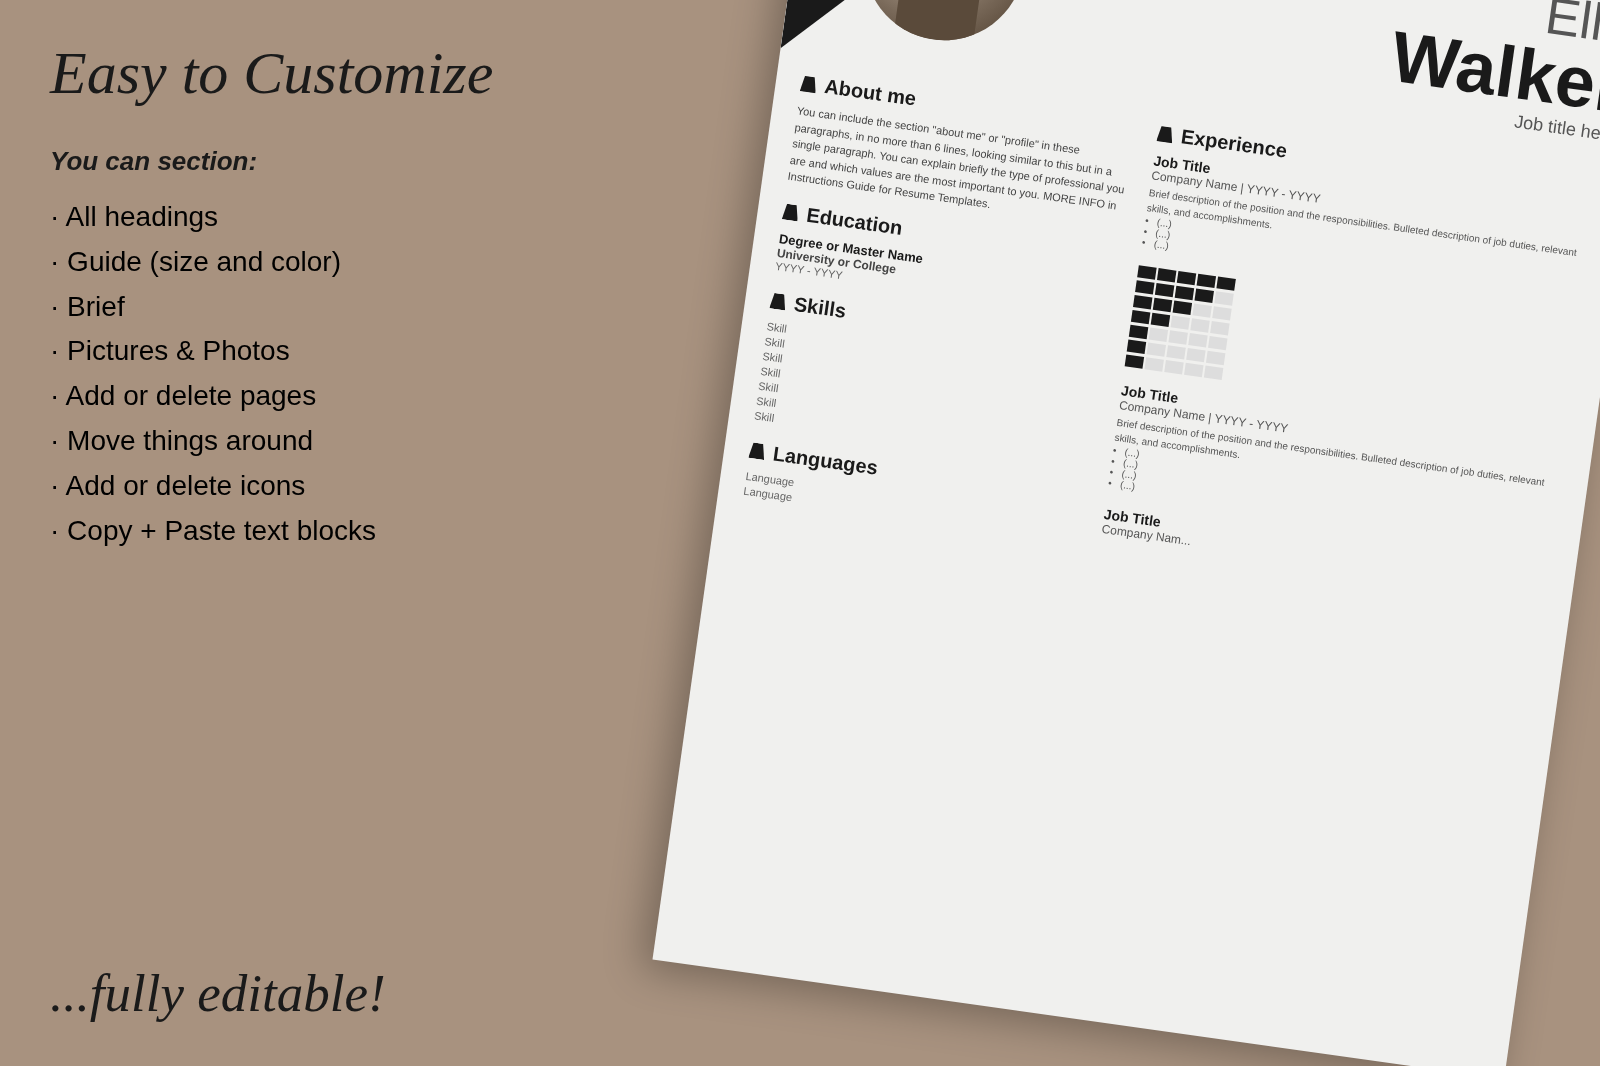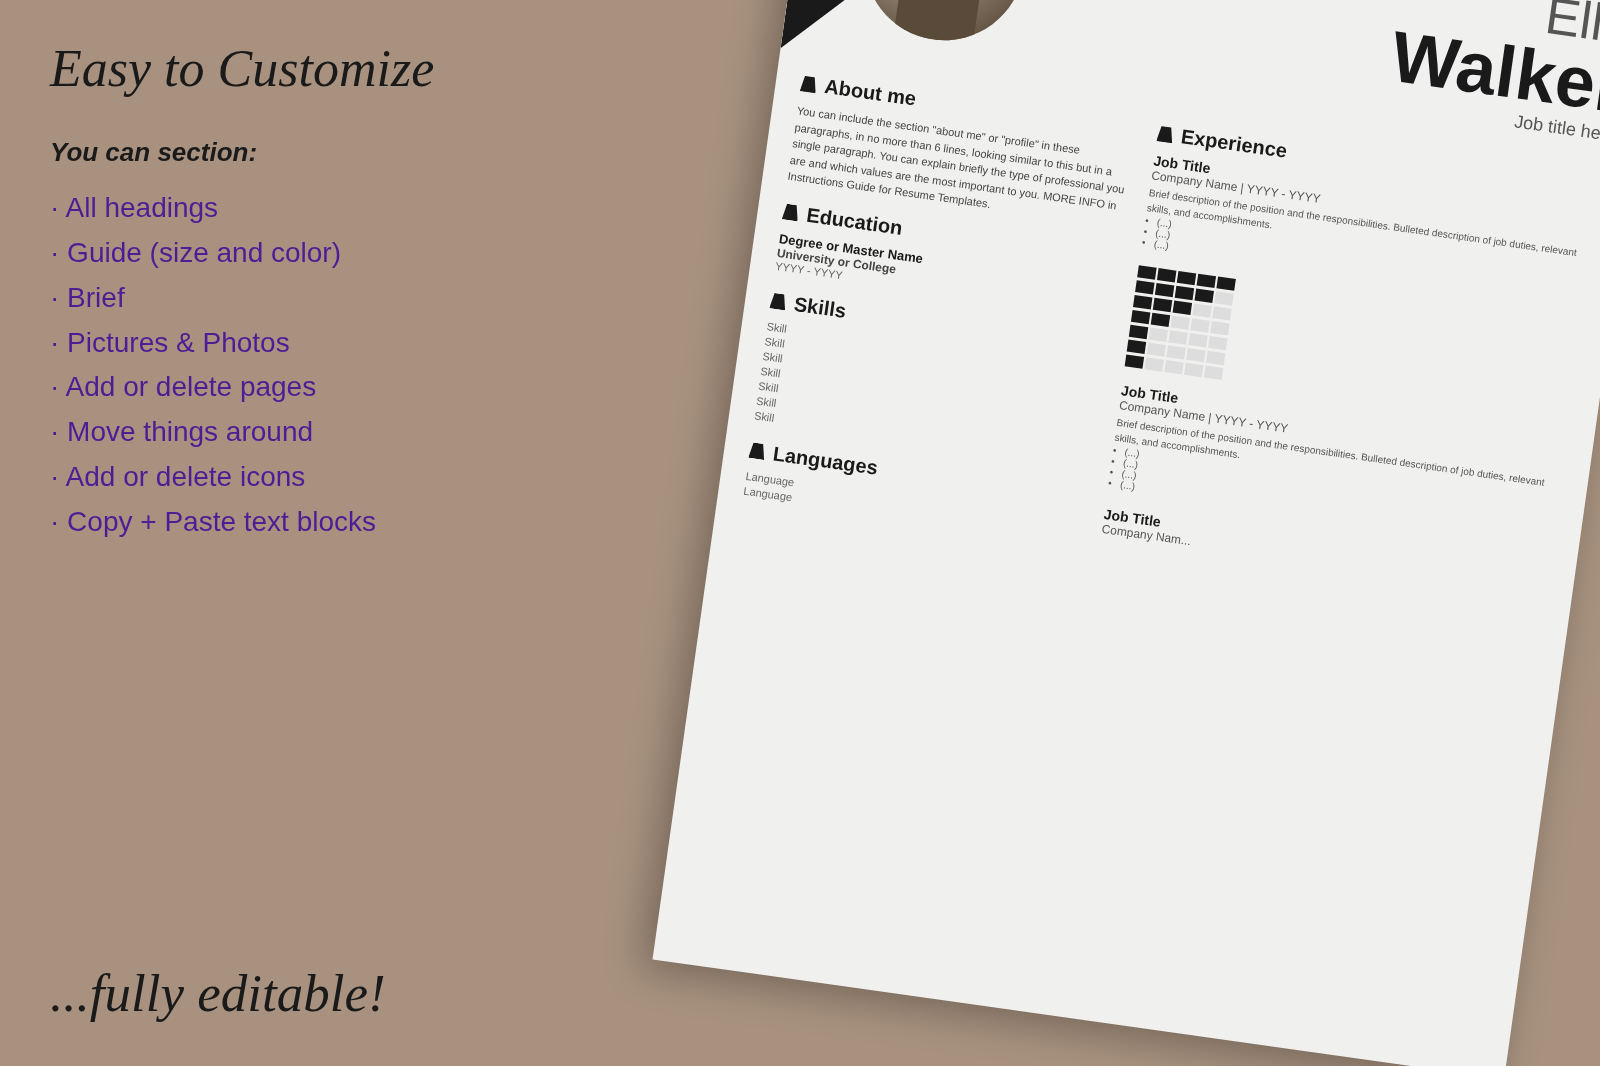--- a/index.html
+++ b/index.html
@@ -21,21 +21,21 @@
       width: 560px;
       height: 100%;
       padding: 40px 50px;
       display: flex;
       flex-direction: column;
       justify-content: flex-start;
     }
 
     .main-title {
       font-family: 'Brush Script MT', cursive;
-      font-size: 52px;
+      font-size: 60px;
       color: #1a1a1a;
       line-height: 1.1;
       margin-bottom: 40px;
       font-weight: normal;
       font-style: italic;
     }
 
     .you-can-change {
       font-size: 26px;
       font-weight: bold;
@@ -45,21 +45,21 @@
       font-family: Arial, sans-serif;
     }
 
     .feature-list {
       list-style: none;
       margin-bottom: 40px;
     }
 
     .feature-list li {
       font-size: 28px;
-      color: #4c1d95;
+      color: #000000;
       line-height: 1.6;
       font-family: Arial, sans-serif;
       font-weight: 400;
     }
 
     .feature-list li::before {
       content: '· ';
     }
 
     .fully-editable {

